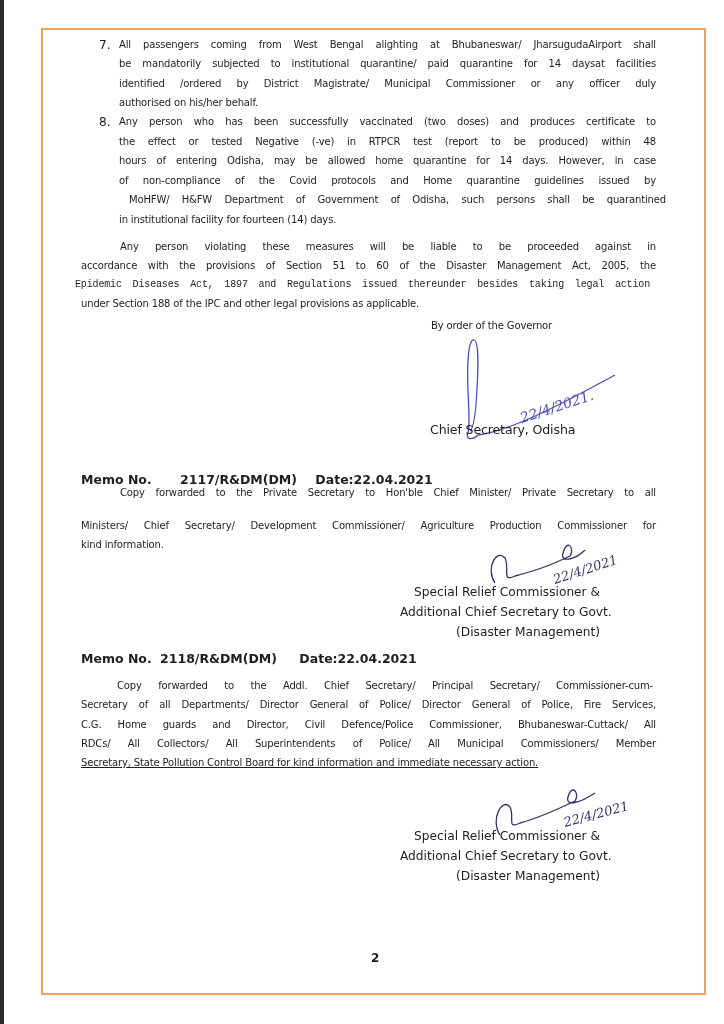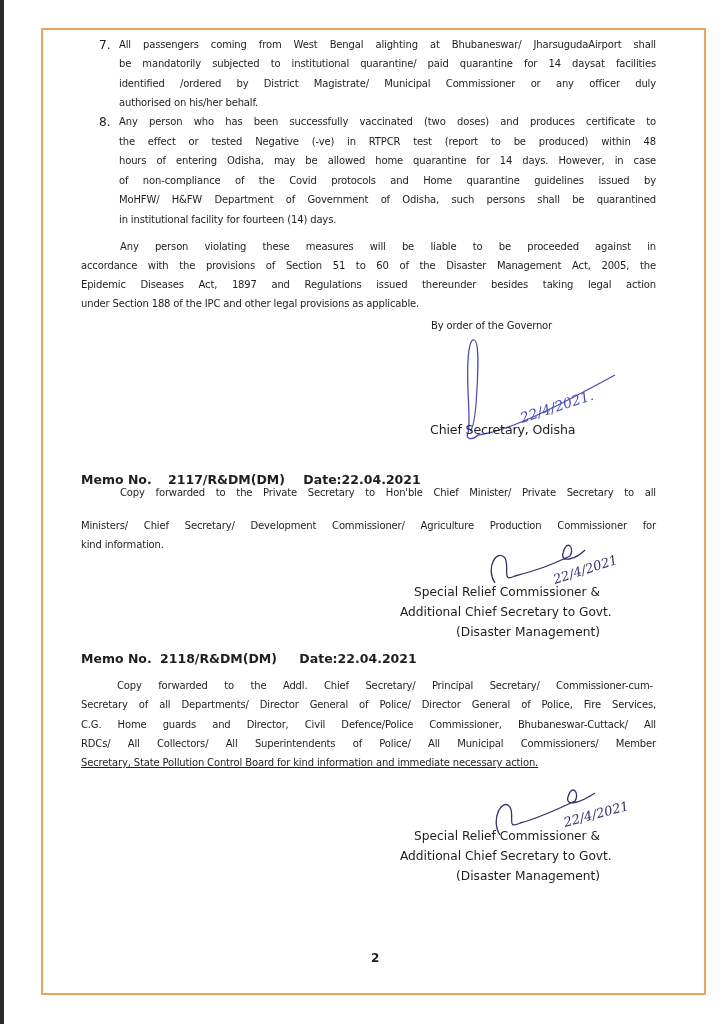--- a/index.html
+++ b/index.html
@@ -36,44 +36,44 @@
   <div class="ln just" style="left:119px; top:76px; width:537px;">identified /ordered by District Magistrate/ Municipal Commissioner or any officer duly</div>
   <div class="ln" style="left:119px; top:95px;">authorised on his/her behalf.</div>
 </div>
 
 <div>
   <span class="num" style="left:99px; top:114px;">8.</span>
   <div class="ln just" style="left:119px; top:114px; width:537px;">Any person who has been successfully vaccinated (two doses) and produces certificate to</div>
   <div class="ln just" style="left:119px; top:134px; width:537px;">the effect  or  tested Negative (-ve)  in RTPCR test (report to be produced)  within 48</div>
   <div class="ln just" style="left:119px; top:153px; width:537px;">hours of entering Odisha, may be allowed home quarantine for 14 days. However, in case</div>
   <div class="ln just" style="left:119px; top:173px; width:537px;">of non-compliance  of the Covid protocols and Home quarantine guidelines  issued by</div>
-  <div class="ln just" style="left:119px; top:192px; width:537px;">MoHFW/ H&amp;FW Department of Government of Odisha, such persons shall be quarantined</div>
+  <div class="ln just" style="left:129px; top:192px; width:537px;">MoHFW/ H&amp;FW Department of Government of Odisha, such persons shall be quarantined</div>
   <div class="ln" style="left:119px; top:212px;">in institutional facility for fourteen (14) days.</div>
 </div>
 
 <div>
   <div class="ln just" style="left:120px; top:239px; width:536px;">Any person violating these measures will be liable to be proceeded against in</div>
   <div class="ln just" style="left:81px; top:258px; width:575px;">accordance with the provisions of Section 51 to 60 of the Disaster Management Act, 2005, the</div>
-  <div class="ln just" style="left:81px; top:277px; width:575px;">Epidemic Diseases Act, 1897 and Regulations issued thereunder besides taking legal action</div>
+  <div class="ln just" style="left:75px; top:277px; width:575px;font-family:Liberation Mono, monospace;">Epidemic Diseases Act, 1897 and Regulations issued thereunder besides taking legal action</div>
   <div class="ln" style="left:81px; top:296px;">under Section 188 of the IPC and other legal provisions as applicable.</div>
 </div>
 
 <div class="ln" style="left:431px; top:318px;">By order of the Governor</div>
 
 <svg class="sig" style="left:450px; top:335px;" width="170" height="110" viewBox="0 0 170 110">
   <path d="M24 5 C18 4 17 30 18 55 C19 80 20 90 18 98 C15 104 22 106 28 100 C60 96 110 70 165 40" fill="none" stroke="#4a4fb5" stroke-width="1.3"></path>
   <path d="M24 5 C30 6 28 40 26 70 C24 90 22 95 20 96" fill="none" stroke="#4a4fb5" stroke-width="1.2"></path>
   <text x="72" y="88" font-family="DejaVu Serif, serif" font-style="italic" font-size="14" fill="#4a4fb5" transform="rotate(-18 72 88)">22/4/2021.</text>
 </svg>
 <div class="ln" style="left:430px; top:422px; font-size:12.6px;">Chief Secretary, Odisha</div>
 
 <div>
   <div class="memo" style="left:81px; top:472px;">
     <span>Memo No.</span>
-    <span style="margin-left:12px;">2117/R&amp;DM(DM)</span>
+    <span style="margin-left:24px;">2117/R&amp;DM(DM)</span>
     <span style="margin-left:14px;">Date:22.04.2021</span>
   </div>
   <div class="ln just" style="left:120px; top:485px; width:536px;">Copy forwarded to the Private Secretary to Hon'ble Chief Minister/ Private Secretary to all</div>
   <div class="ln just" style="left:81px; top:518px; width:575px;">Ministers/ Chief Secretary/ Development Commissioner/ Agriculture Production Commissioner for</div>
   <div class="ln" style="left:81px; top:537px;">kind information.</div>
 
   <svg class="sig" style="left:475px; top:528px;" width="185" height="65" viewBox="0 0 185 65">
     <path d="M20 55 C10 40 22 20 30 30 C35 40 26 55 40 48 C55 44 70 40 95 28 C100 20 92 10 88 25 C85 35 100 32 110 22" fill="none" stroke="#333366" stroke-width="1.3"></path>
     <text x="80" y="56" font-family="DejaVu Serif, serif" font-style="italic" font-size="13" fill="#333366" transform="rotate(-18 80 56)">22/4/2021</text>
   </svg>

